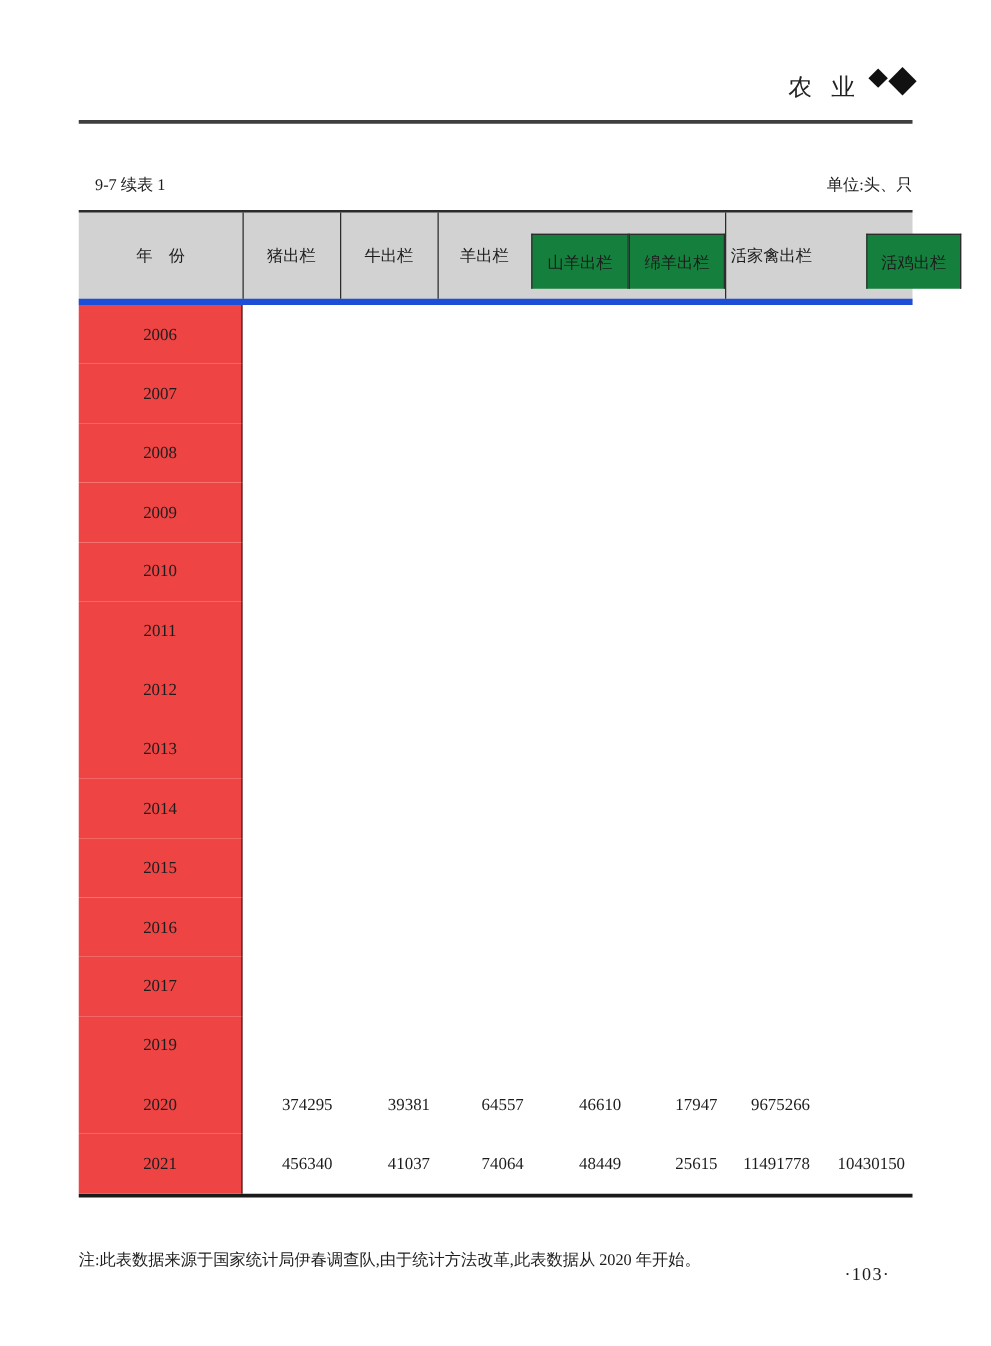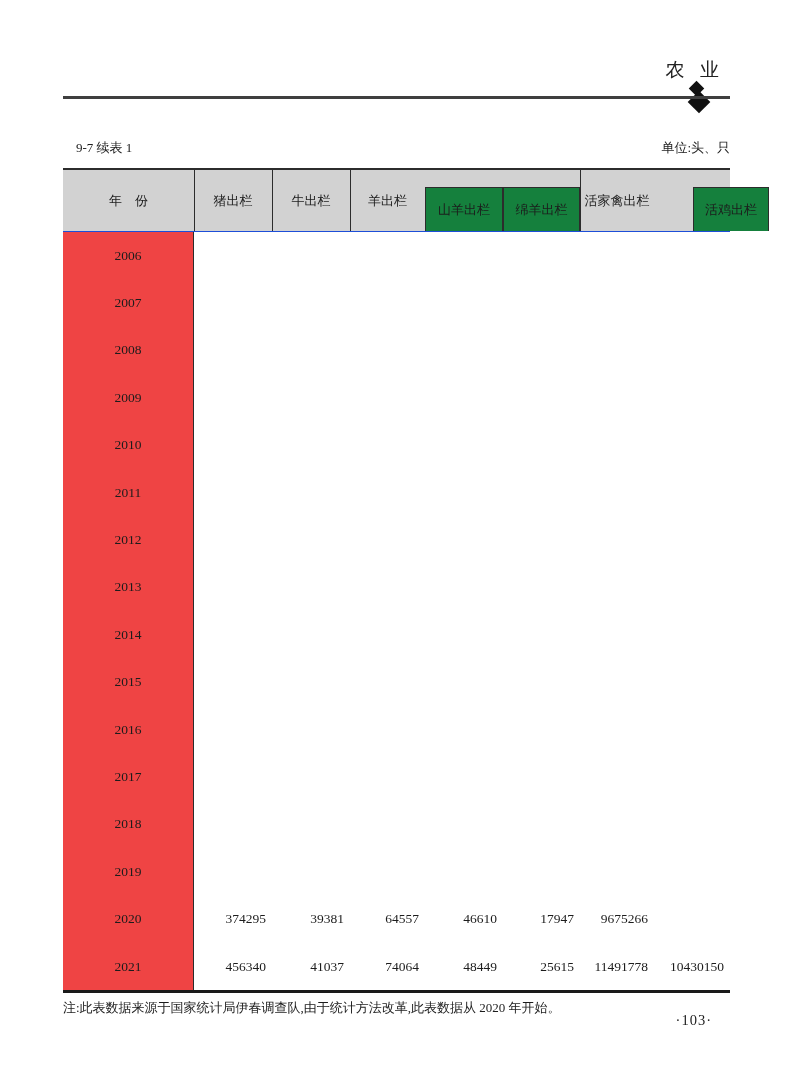--- a/index.html
+++ b/index.html
@@ -7,21 +7,21 @@
     position:relative;
     width:793px;height:1077px;
     background:#ffffff;
     font-family:"Liberation Serif","DejaVu Serif",serif;
     color:#1c1c1c;
     overflow:hidden;
   }
   
   .section-head{
     position:absolute;top:57px;right:63px;
-    display:flex;align-items:center;flex-direction:column;
+    display:flex;align-items:flex-start;
   }
   .section-title{
     font-size:19px;
     letter-spacing:2px;
     color:#222;
     margin-right:9px;
     white-space:pre;
   }
   .diamond{background:#111;transform:rotate(45deg);display:inline-block;}
   .diamond-sm{width:11px;height:11px;margin:0 4px 0 2px;}
@@ -29,23 +29,23 @@
   .head-rule{
     position:absolute;left:63px;top:96px;
     width:667px;height:3px;background:#3f3f3f;
   }
   
   .caption-left{position:absolute;left:76px;top:139px;font-size:13px;}
   .caption-unit{position:absolute;right:63px;top:139px;font-size:13px;}
   
   .stat-table{position:absolute;left:63px;top:168px;width:667px;}
   .thead{
-    position:relative;height:64px;background:#d2d2d2;
+    position:relative;height:76px;background:#d2d2d2;
     border-top:2px solid #2c2c2c;
-    border-bottom:1px solid #1d4ed8;
+    border-bottom:5px solid #1d4ed8;
     box-sizing:border-box;
   }
   .vd{position:absolute;top:0;bottom:0;width:1px;background:#2c2c2c;}
   .vd1{left:131px;} .vd2{left:209px;} .vd3{left:287px;} .vd4{left:517px;}
   .hcell{
     position:absolute;top:0;height:100%;
     display:flex;align-items:center;justify-content:center;
     font-size:13px;white-space:pre;
   }
   .h-year{left:0;width:131px;}
@@ -228,30 +228,20 @@
           <div class="cell-year">2017</div>
           <div class="cell c0"></div>
           <div class="cell c1"></div>
           <div class="cell c2"></div>
           <div class="cell c3"></div>
           <div class="cell c4"></div>
           <div class="cell c5"></div>
           <div class="cell c6"></div>
         </div>
         <div class="row">
-          <div class="cell-year">2018</div>
-          <div class="cell c0"></div>
-          <div class="cell c1"></div>
-          <div class="cell c2"></div>
-          <div class="cell c3"></div>
-          <div class="cell c4"></div>
-          <div class="cell c5"></div>
-          <div class="cell c6"></div>
-        </div>
-        <div class="row">
           <div class="cell-year">2019</div>
           <div class="cell c0"></div>
           <div class="cell c1"></div>
           <div class="cell c2"></div>
           <div class="cell c3"></div>
           <div class="cell c4"></div>
           <div class="cell c5"></div>
           <div class="cell c6"></div>
         </div>
         <div class="row">

